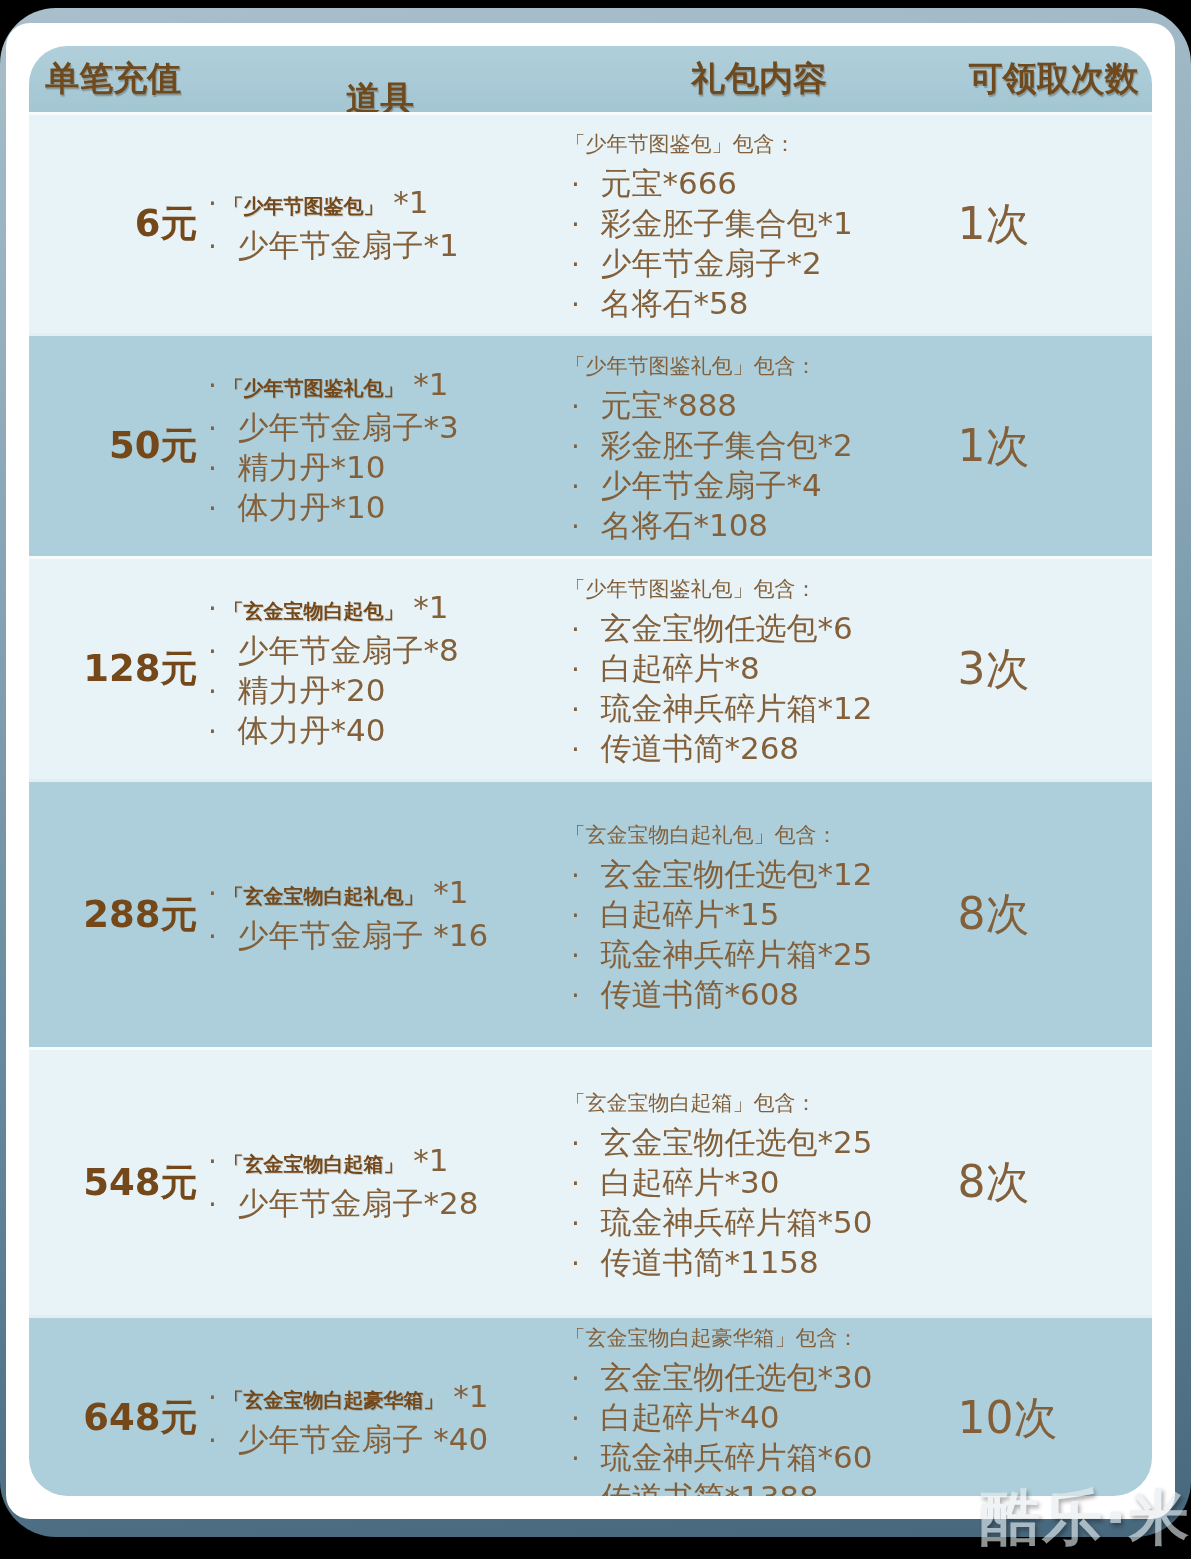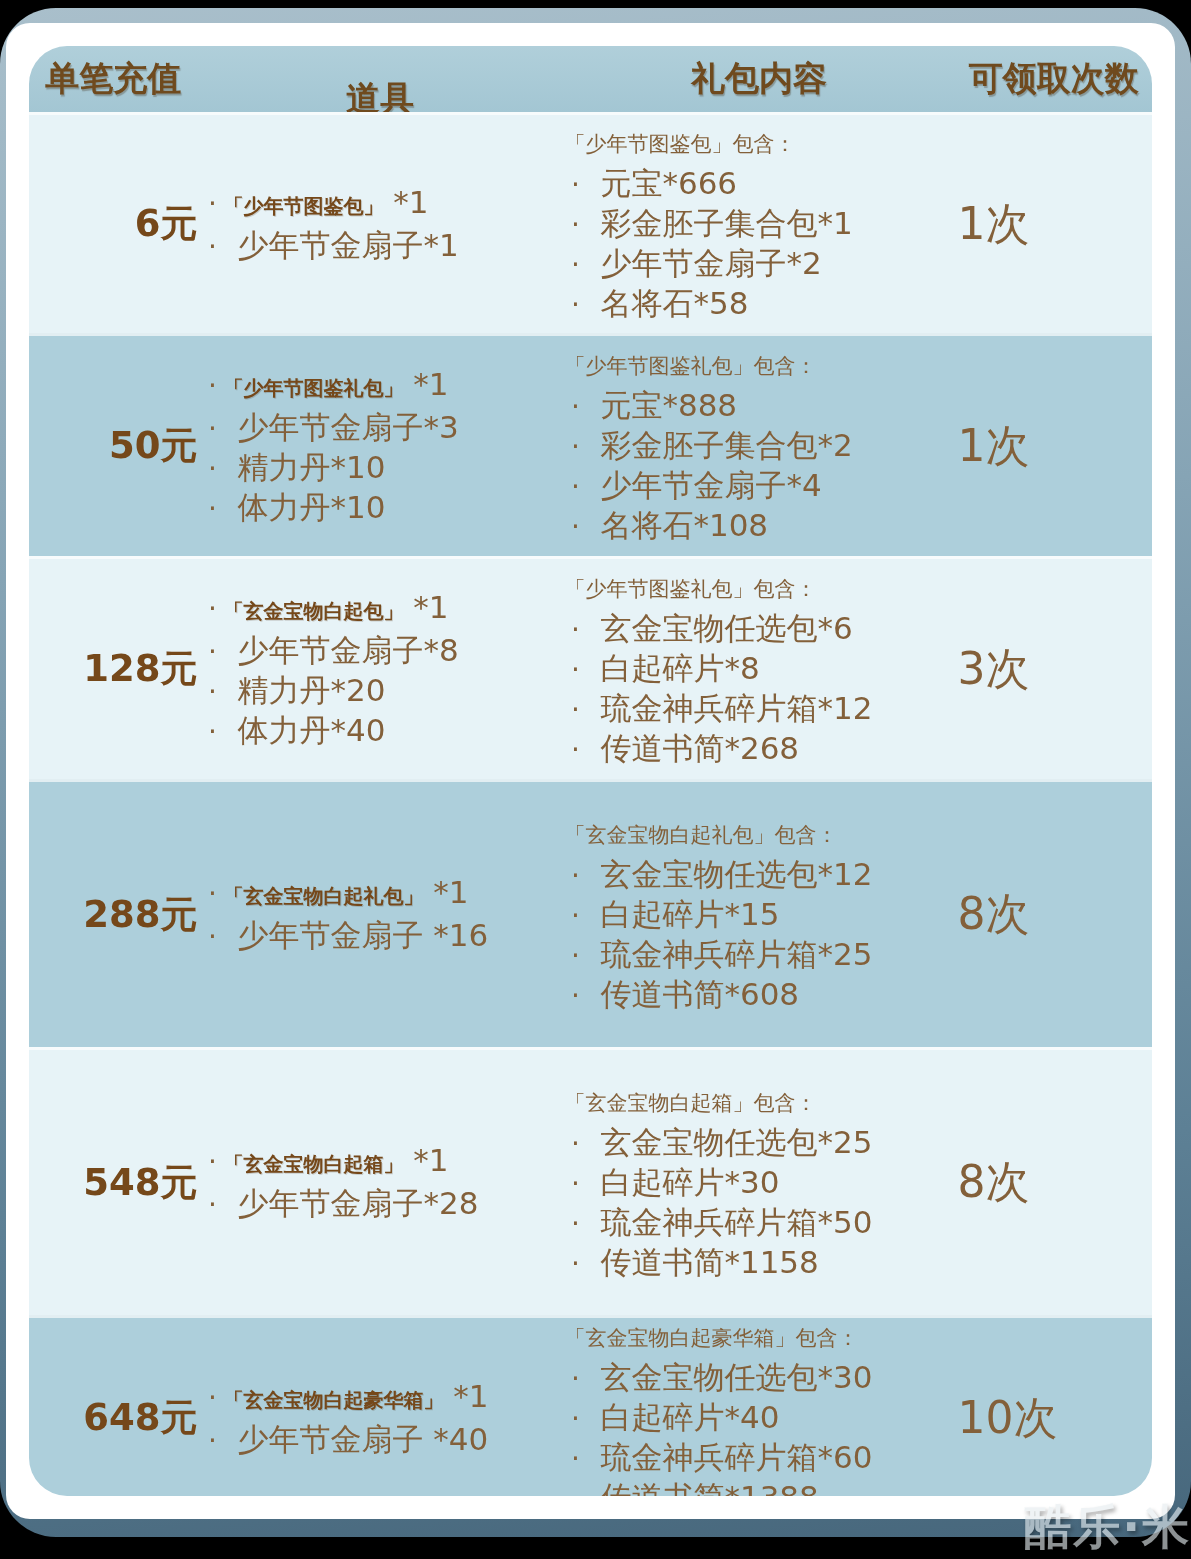--- a/index.html
+++ b/index.html
@@ -51,21 +51,21 @@
   .claims{font-size:44px;color:var(--text-brown,#83603a);}
   .items,.contents{width:100%;}
   .line{display:flex;align-items:baseline;font-size:31px;line-height:39px;color:var(--text-brown,#83603a);}
   .bullet{flex:none;width:22px;text-align:center;font-size:28px;color:var(--text-brown,#83603a);}
   .b{font-weight:bold;font-size:20px;color:var(--text-bold,#75481a);text-shadow:1px 1px 0 rgba(60,35,10,0.18);white-space:pre;}
   .t{white-space:pre;}
   .t.ind{margin-left:14px;}
   .c-title{font-size:21px;line-height:40px;color:var(--text-brown,#83603a);}
   .watermark{
     position:absolute;right:0;bottom:0;z-index:5;
-    font-size:47px;font-weight:bold;letter-spacing:2px;
+    font-size:60px;font-weight:bold;letter-spacing:2px;
     color:#e6edf0;opacity:0.62;
     text-shadow:2px 3px 4px rgba(0,0,0,0.55);
   }
 </style>
 </head>
 <body>
 
 <div class="frame">
   <div class="panel">
     <div class="content">

